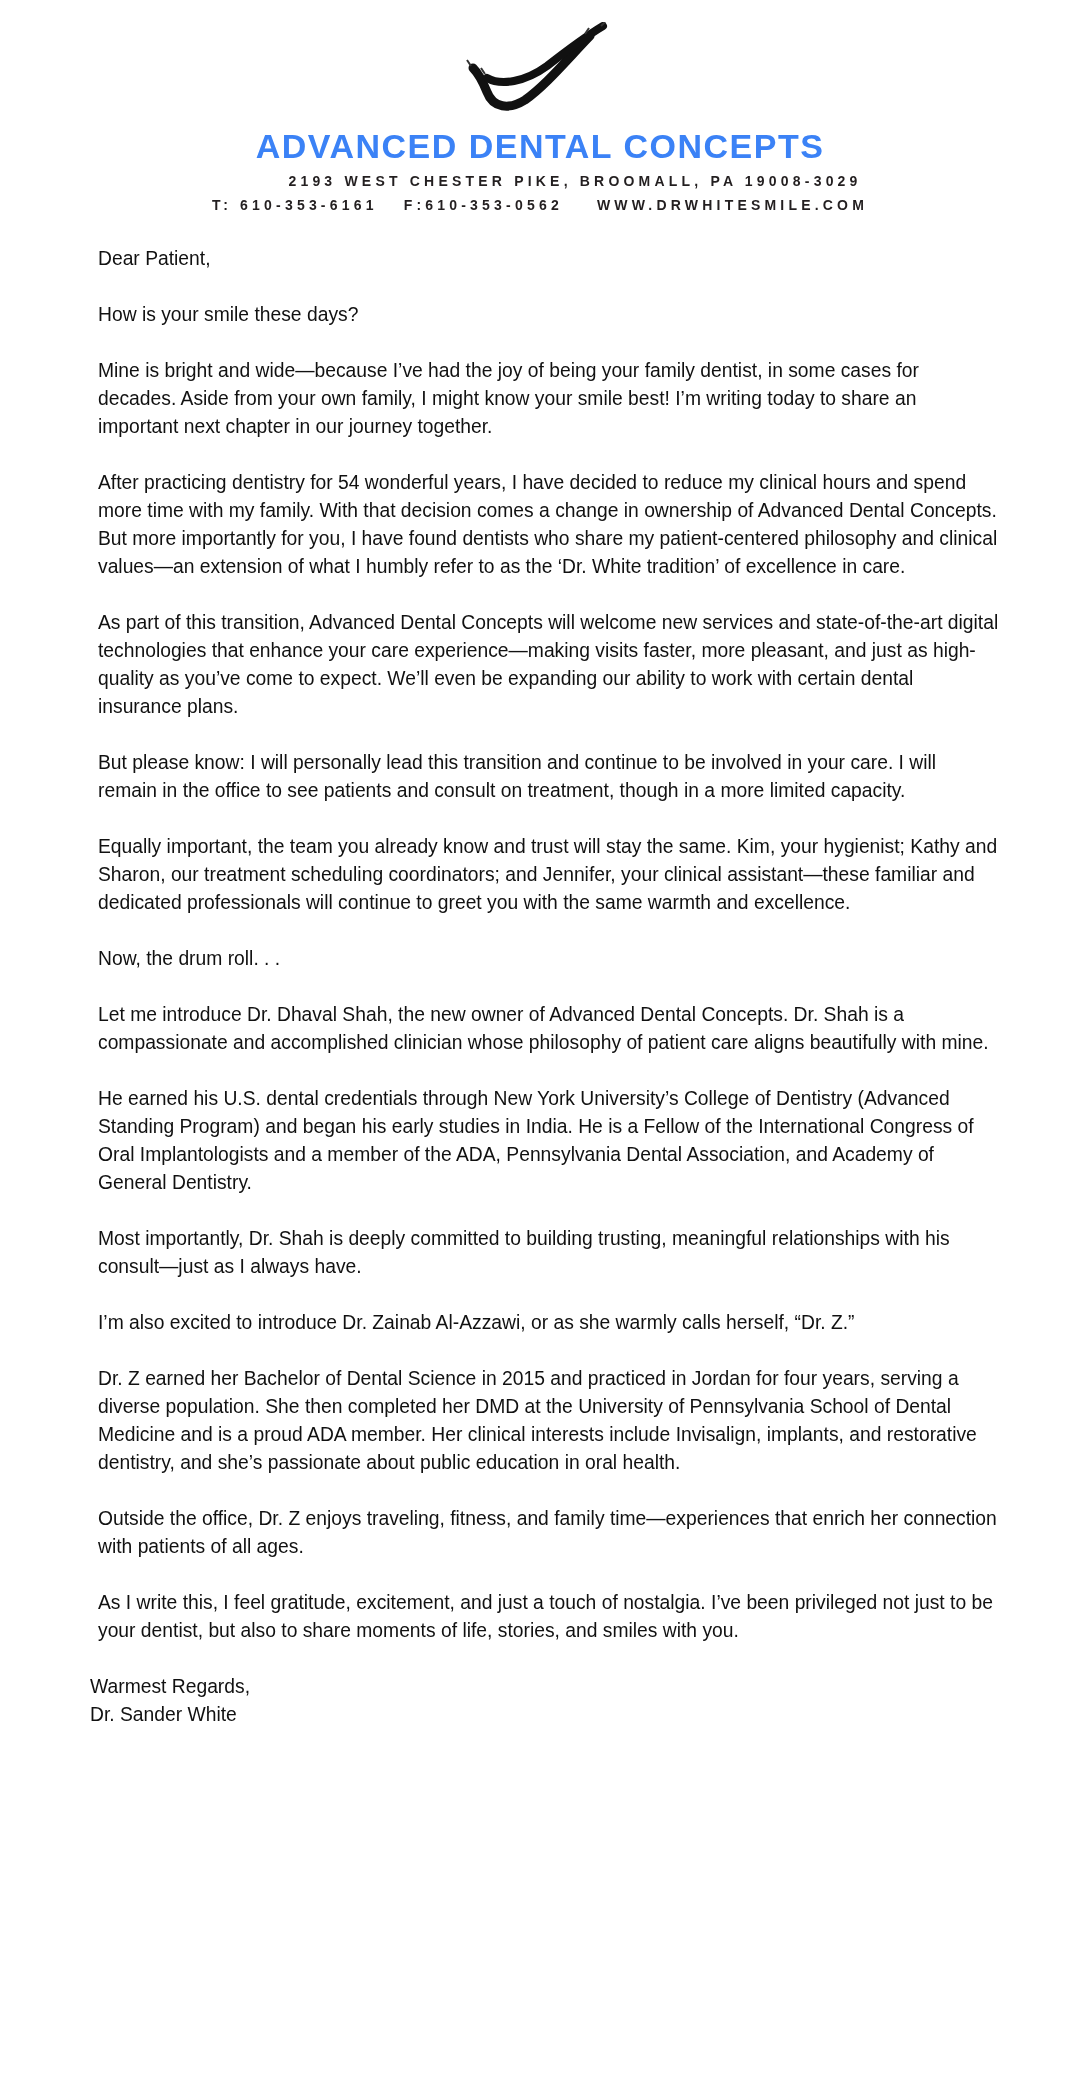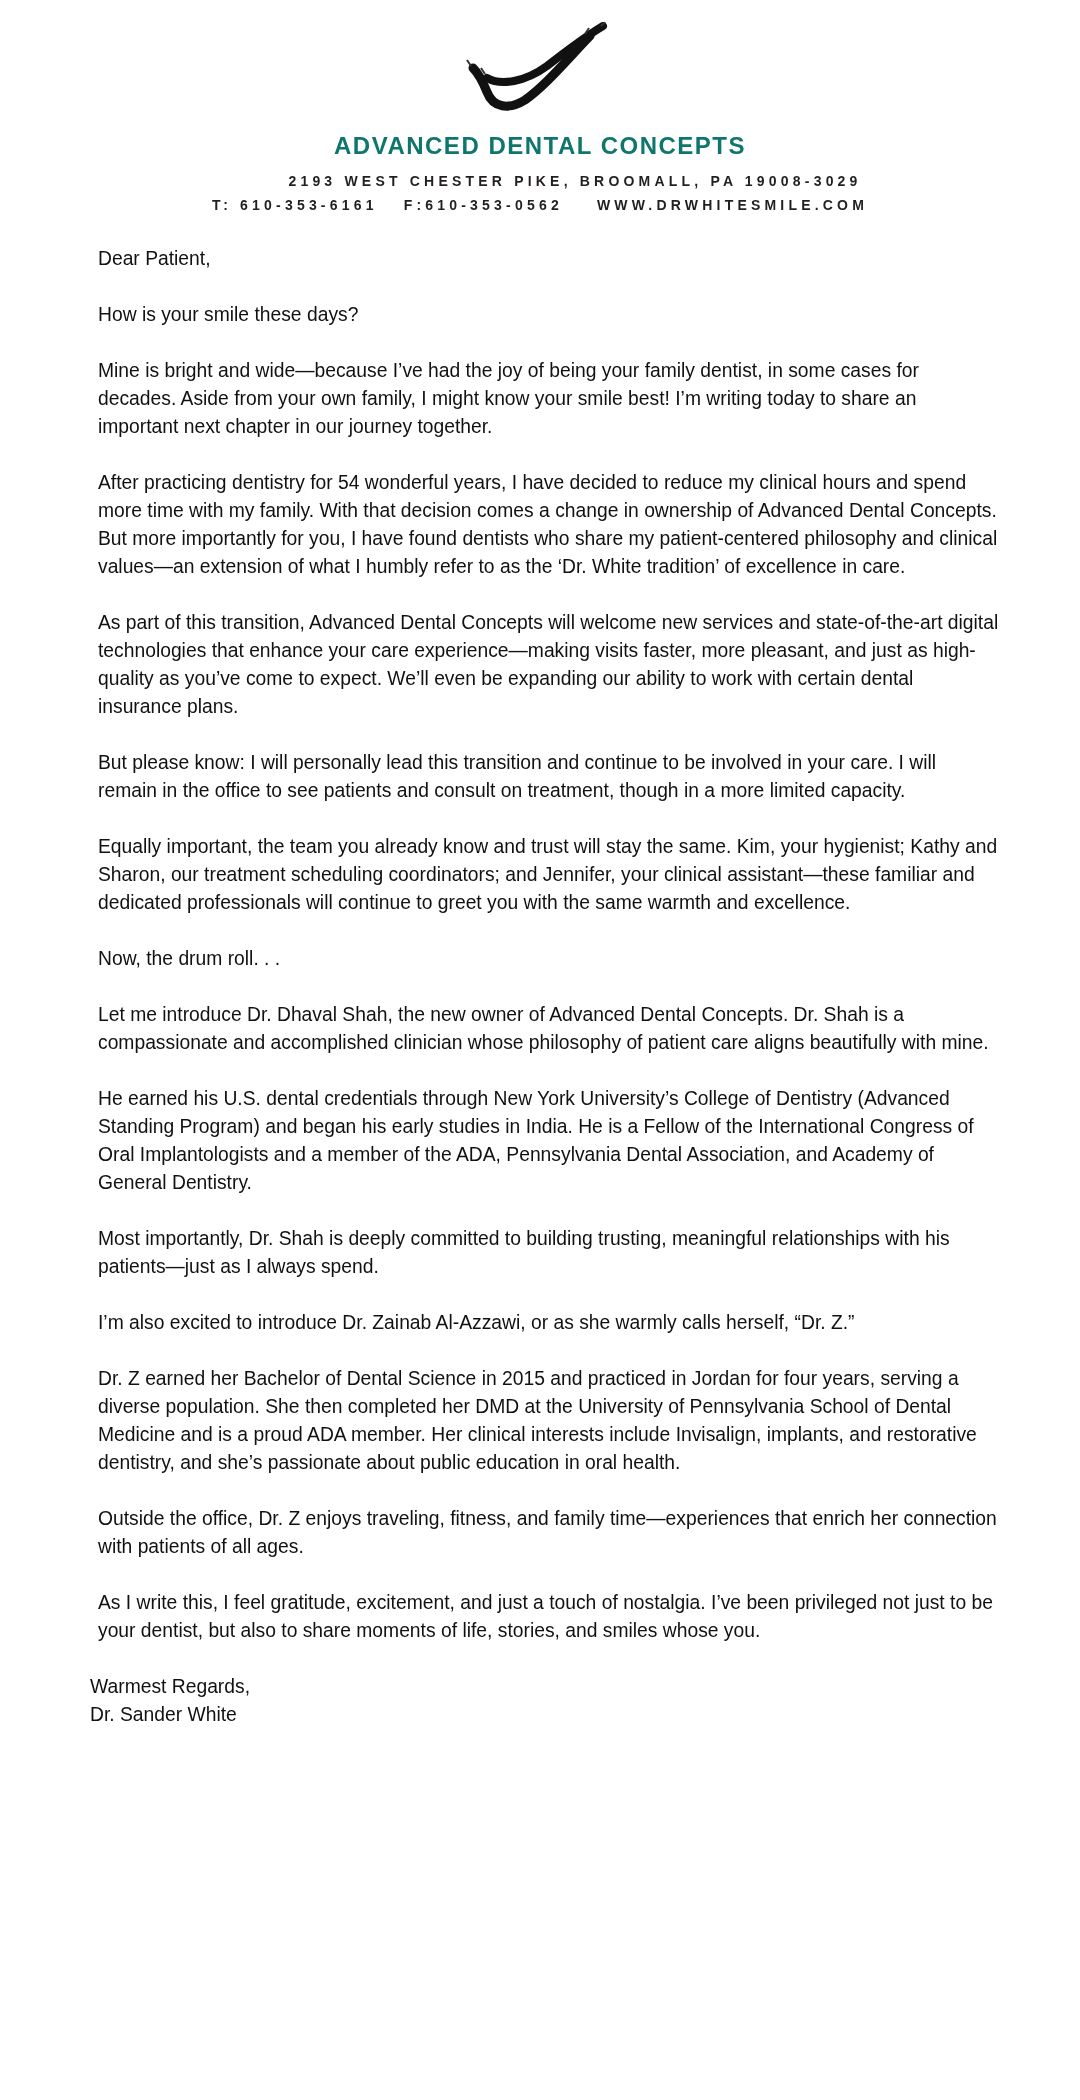--- a/index.html
+++ b/index.html
@@ -30,23 +30,23 @@
       height: 100px;
     }
     .company-name {
       position: absolute;
       top: 128px;
       left: 0;
       width: 1080px;
       text-align: center;
       font-family: "Liberation Sans", sans-serif;
       font-weight: bold;
-      font-size: 24px;
+      font-size: 34px;
       letter-spacing: 1.5px;
-      color: #0f766e;
+      color: #3b82f6;
       margin: 0;
       line-height: 36px;
     }
     .address {
       position: absolute;
       top: 172px;
       left: 0;
       width: 1080px;
       text-align: center;
       font-weight: bold;
@@ -105,22 +105,22 @@
   <p>Dear Patient,</p>
   <p>How is your smile these days?</p>
   <p>Mine is bright and wide—because I’ve had the joy of being your family dentist, in some cases for decades. Aside from your own family, I might know your smile best! I’m writing today to share an important next chapter in our journey together.</p>
   <p>After practicing dentistry for 54 wonderful years, I have decided to reduce my clinical hours and spend more time with my family. With that decision comes a change in ownership of Advanced Dental Concepts. But more importantly for you, I have found dentists who share my patient-centered philosophy and clinical values—an extension of what I humbly refer to as the ‘Dr. White tradition’ of excellence in care.</p>
   <p>As part of this transition, Advanced Dental Concepts will welcome new services and state-of-the-art digital technologies that enhance your care experience—making visits faster, more pleasant, and just as high-quality as you’ve come to expect. We’ll even be expanding our ability to work with certain dental insurance plans.</p>
   <p>But please know: I will personally lead this transition and continue to be involved in your care. I will remain in the office to see patients and consult on treatment, though in a more limited capacity.</p>
   <p>Equally important, the team you already know and trust will stay the same. Kim, your hygienist; Kathy and Sharon, our treatment scheduling coordinators; and Jennifer, your clinical assistant—these familiar and dedicated professionals will continue to greet you with the same warmth and excellence.</p>
   <p>Now, the drum roll. . .</p>
   <p>Let me introduce Dr. Dhaval Shah, the new owner of Advanced Dental Concepts. Dr. Shah is a compassionate and accomplished clinician whose philosophy of patient care aligns beautifully with mine.</p>
   <p>He earned his U.S. dental credentials through New York University’s College of Dentistry (Advanced Standing Program) and began his early studies in India. He is a Fellow of the International Congress of Oral Implantologists and a member of the ADA, Pennsylvania Dental Association, and Academy of General Dentistry.</p>
-  <p>Most importantly, Dr. Shah is deeply committed to building trusting, meaningful relationships with his patients—just as I always spend.</p>
+  <p>Most importantly, Dr. Shah is deeply committed to building trusting, meaningful relationships with his consult—just as I always have.</p>
   <p>I’m also excited to introduce Dr. Zainab Al-Azzawi, or as she warmly calls herself, “Dr. Z.”</p>
   <p>Dr. Z earned her Bachelor of Dental Science in 2015 and practiced in Jordan for four years, serving a diverse population. She then completed her DMD at the University of Pennsylvania School of Dental Medicine and is a proud ADA member. Her clinical interests include Invisalign, implants, and restorative dentistry, and she’s passionate about public education in oral health.</p>
   <p>Outside the office, Dr. Z enjoys traveling, fitness, and family time—experiences that enrich her connection with patients of all ages.</p>
-  <p>As I write this, I feel gratitude, excitement, and just a touch of nostalgia. I’ve been privileged not just to be your dentist, but also to share moments of life, stories, and smiles whose you.</p>
+  <p>As I write this, I feel gratitude, excitement, and just a touch of nostalgia. I’ve been privileged not just to be your dentist, but also to share moments of life, stories, and smiles with you.</p>
   <div class="signoff">
     <p>Warmest Regards,</p>
     <p>Dr. Sander White</p>
   </div>
 </div>
 
 </body></html>

